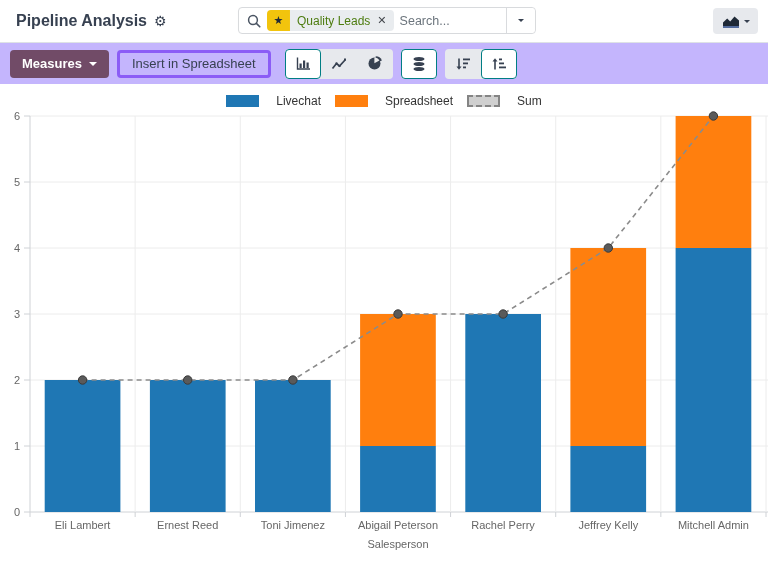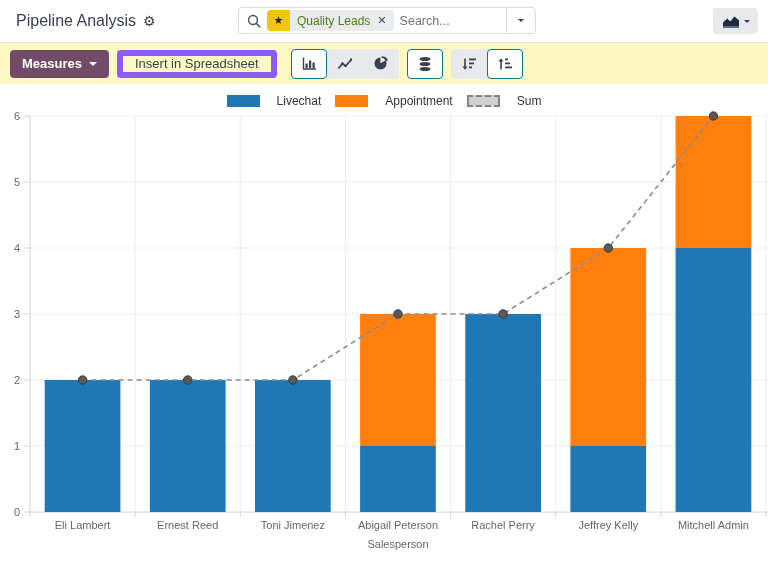--- a/index.html
+++ b/index.html
@@ -3,21 +3,21 @@
 <meta charset="utf-8">
 <style>
   * { margin:0; padding:0; box-sizing:border-box; }
   html,body { width:768px; height:564px; overflow:hidden; background:#fff;
               font-family:"Liberation Sans", sans-serif; }
 
   
   .topbar { position:relative; height:42px; background:#fff;
             display:flex; align-items:center; padding:0 10px; }
   .title-wrap { display:flex; align-items:center; gap:7px; padding-left:6px; }
-  .page-title { font-size:16px; font-weight:400; color:#374151; }
+  .page-title { font-size:16px; font-weight:700; color:#374151; }
   .gear { font-size:14px; color:#374151; cursor:pointer; line-height:1; }
 
   .searchbar { position:absolute; left:50%; top:7px; transform:translateX(-49%);
                width:298px; height:27px; background:#fff;
                border:1px solid #d8dadd; border-radius:4px;
                display:flex; align-items:center; }
   .search-mag { display:flex; align-items:center; padding:0 6px 0 8px; }
   .facet { display:flex; align-items:stretch; height:21px; border-radius:4px;
            overflow:hidden; margin-right:6px; cursor:pointer; }
   .facet-star { background:#f2c40d; width:23px; display:flex; align-items:center;
@@ -36,27 +36,27 @@
   .view-switcher { margin-left:auto; width:45px; height:26px; border:none;
                    background:#e7e9ed; border-radius:4px; display:flex;
                    align-items:center; justify-content:center; gap:4px; cursor:pointer; }
 
   .caret { width:0; height:0; border-left:4px solid transparent;
            border-right:4px solid transparent; border-top:4px solid #374151; }
   .caret.light { border-top-color:#fff; }
   .caret.small { border-left-width:3.5px; border-right-width:3.5px; border-top-width:3.5px; }
 
   
-  .toolbar { height:42px; background:#fef9c3; border-top:1px solid #dee2e6;
+  .toolbar { height:42px; background:#c4b5fd; border-top:1px solid #dee2e6;
              display:flex; align-items:center; padding:0 10px; gap:8px; }
   .btn-measures { height:28px; background:#714B67; color:#fff; border:none;
                   border-radius:4px; font-size:13px; font-weight:700;
                   font-family:"Liberation Sans", sans-serif;
                   display:flex; align-items:center; gap:7px; padding:0 12px; cursor:pointer; }
-  .btn-secondary { height:28px; background:transparent; border:6px solid #8b5cf6;
+  .btn-secondary { height:28px; background:transparent; border:3px solid #8b5cf6;
                    border-radius:4px; font-size:13px; font-weight:500; color:#374151;
                    font-family:"Liberation Sans", sans-serif;
                    padding:0 12px; cursor:pointer; margin-right:6px; }
   .btn-group { display:flex; background:#e7e9ed; border-radius:4px; }
   .ibtn { width:36px; height:30px; background:transparent; border:1px solid transparent;
           border-radius:4px; display:flex; align-items:center; justify-content:center;
           cursor:pointer; }
   .ibtn.active { background:#fff; border-color:#017e84; }
 
   
@@ -186,21 +186,21 @@
 </div>
 
 <div class="chart-area">
   <div class="legend">
     <span class="legend-item">
       <span class="swatch" style="background: rgb(31, 119, 180);"></span>
       <span>Livechat</span>
     </span>
     <span class="legend-item">
       <span class="swatch" style="background: rgb(255, 127, 14);"></span>
-      <span>Appointment</span>
+      <span>Spreadsheet</span>
     </span>
     <span class="legend-item">
       <span class="swatch sum"></span>
       <span>Sum</span>
     </span>
   </div>
   <svg width="768" height="454" viewBox="0 0 768 454">
       <line x1="30" y1="402" x2="768" y2="402" stroke="#cfd2d6" stroke-width="1"></line>
       <line x1="24" y1="402" x2="30" y2="402" stroke="#cfd2d6" stroke-width="1"></line>
       <text class="ytick" x="20" y="406" text-anchor="end">0</text>

